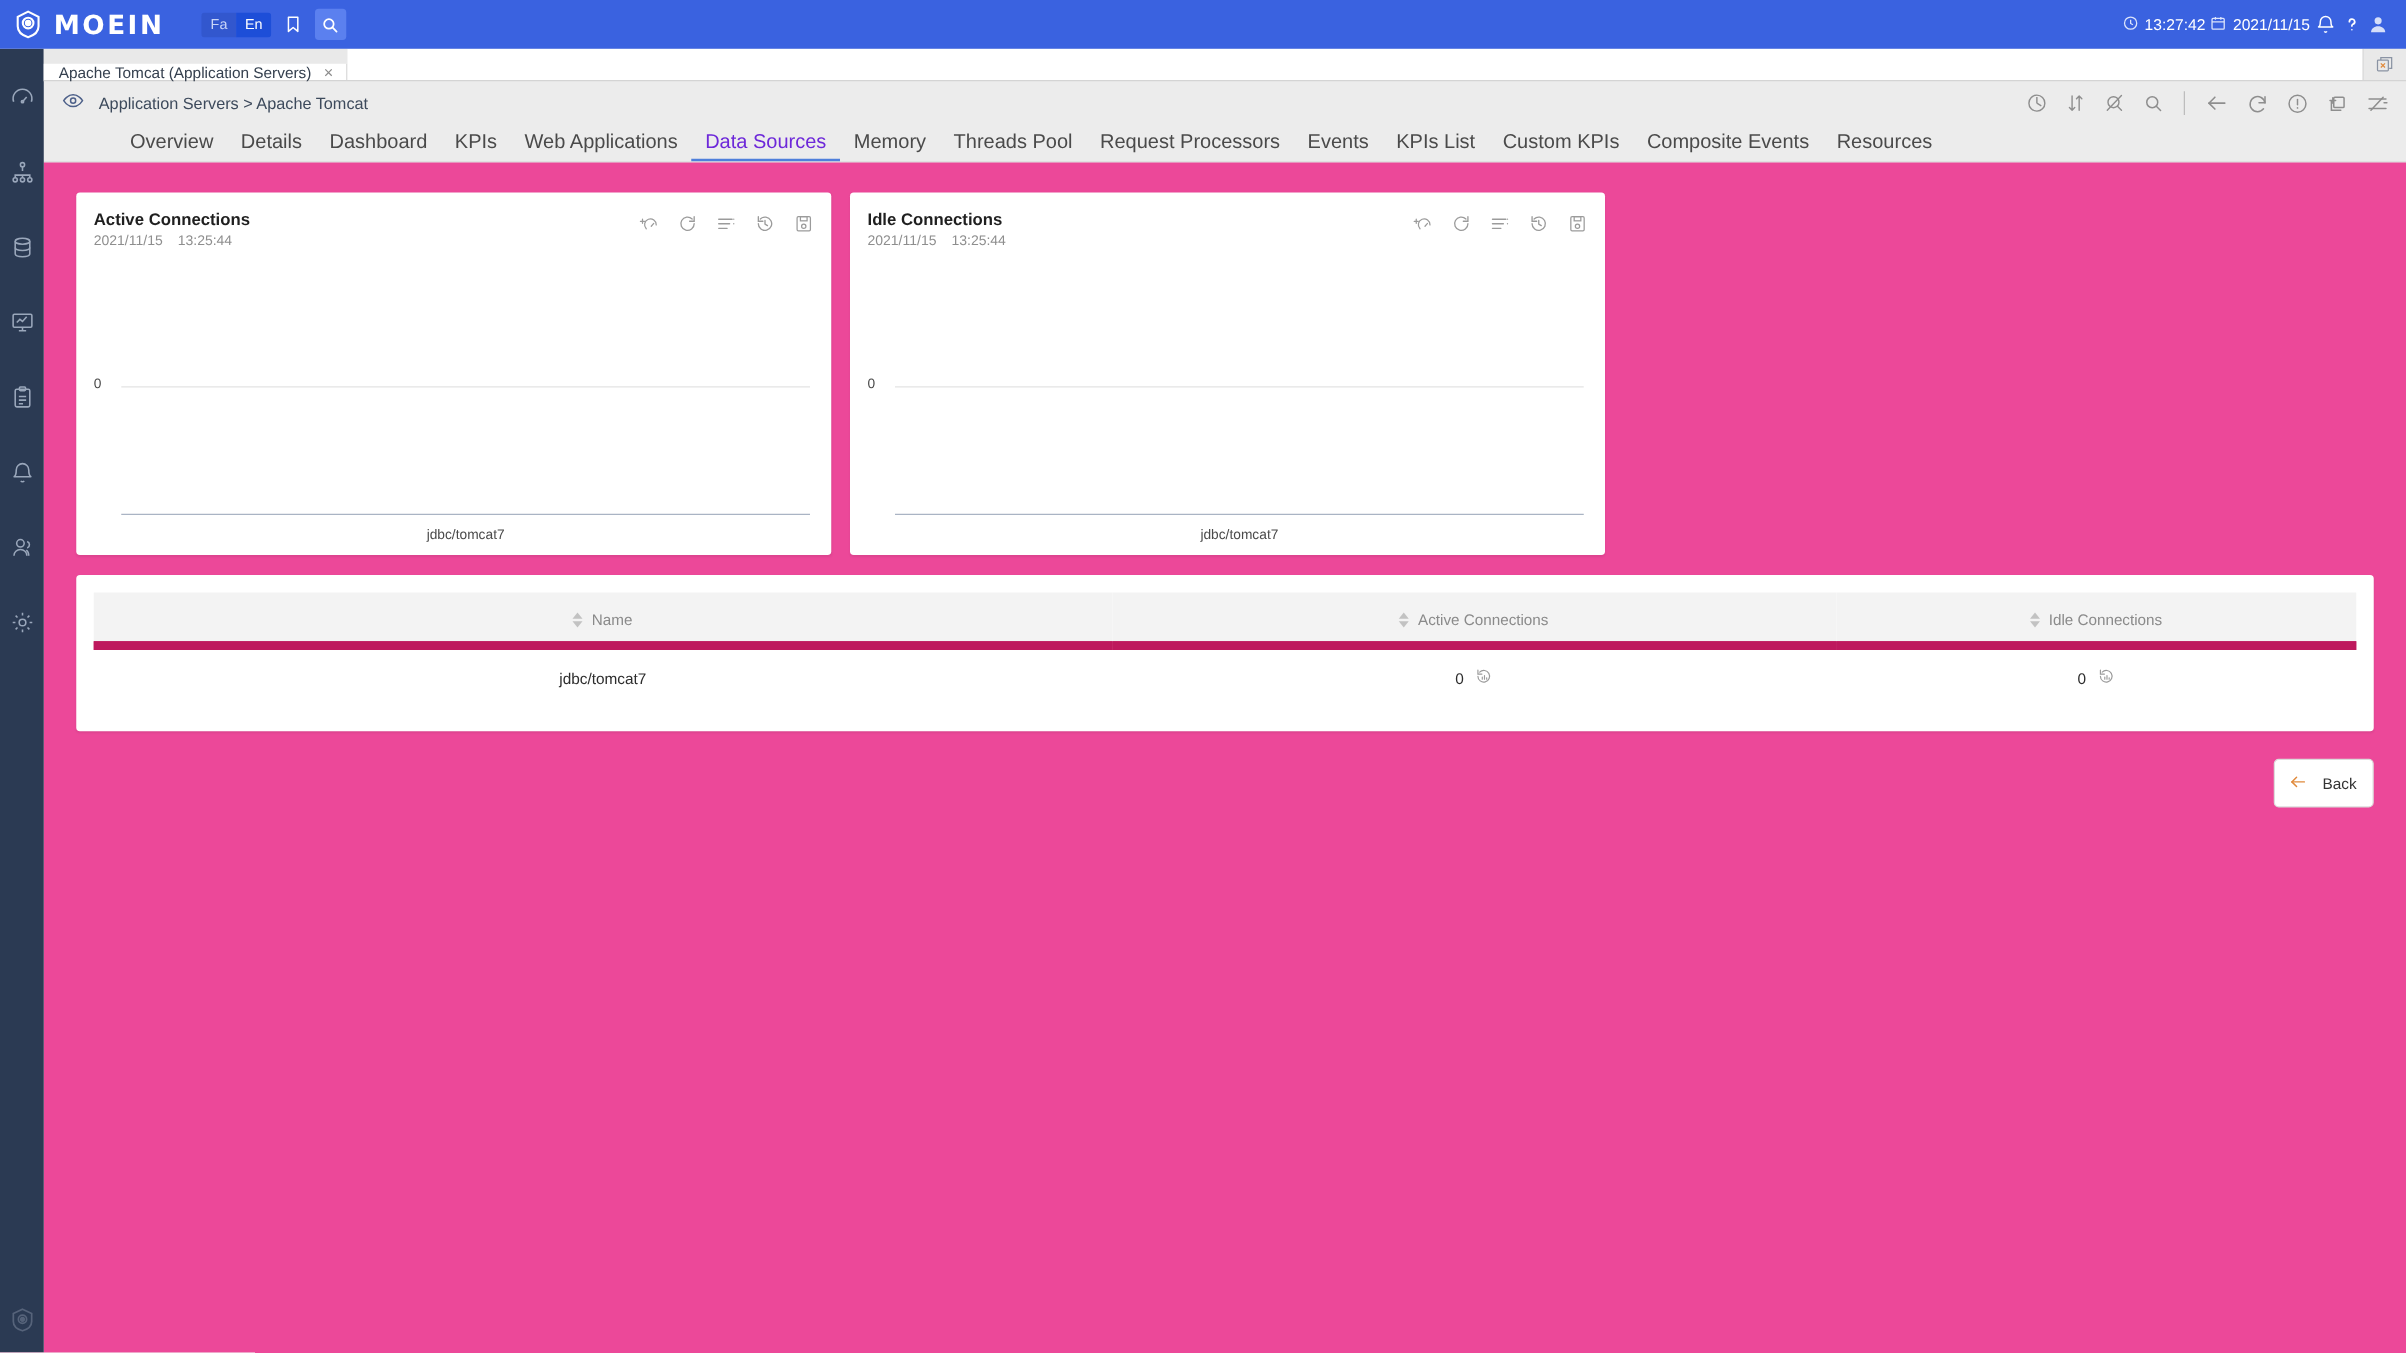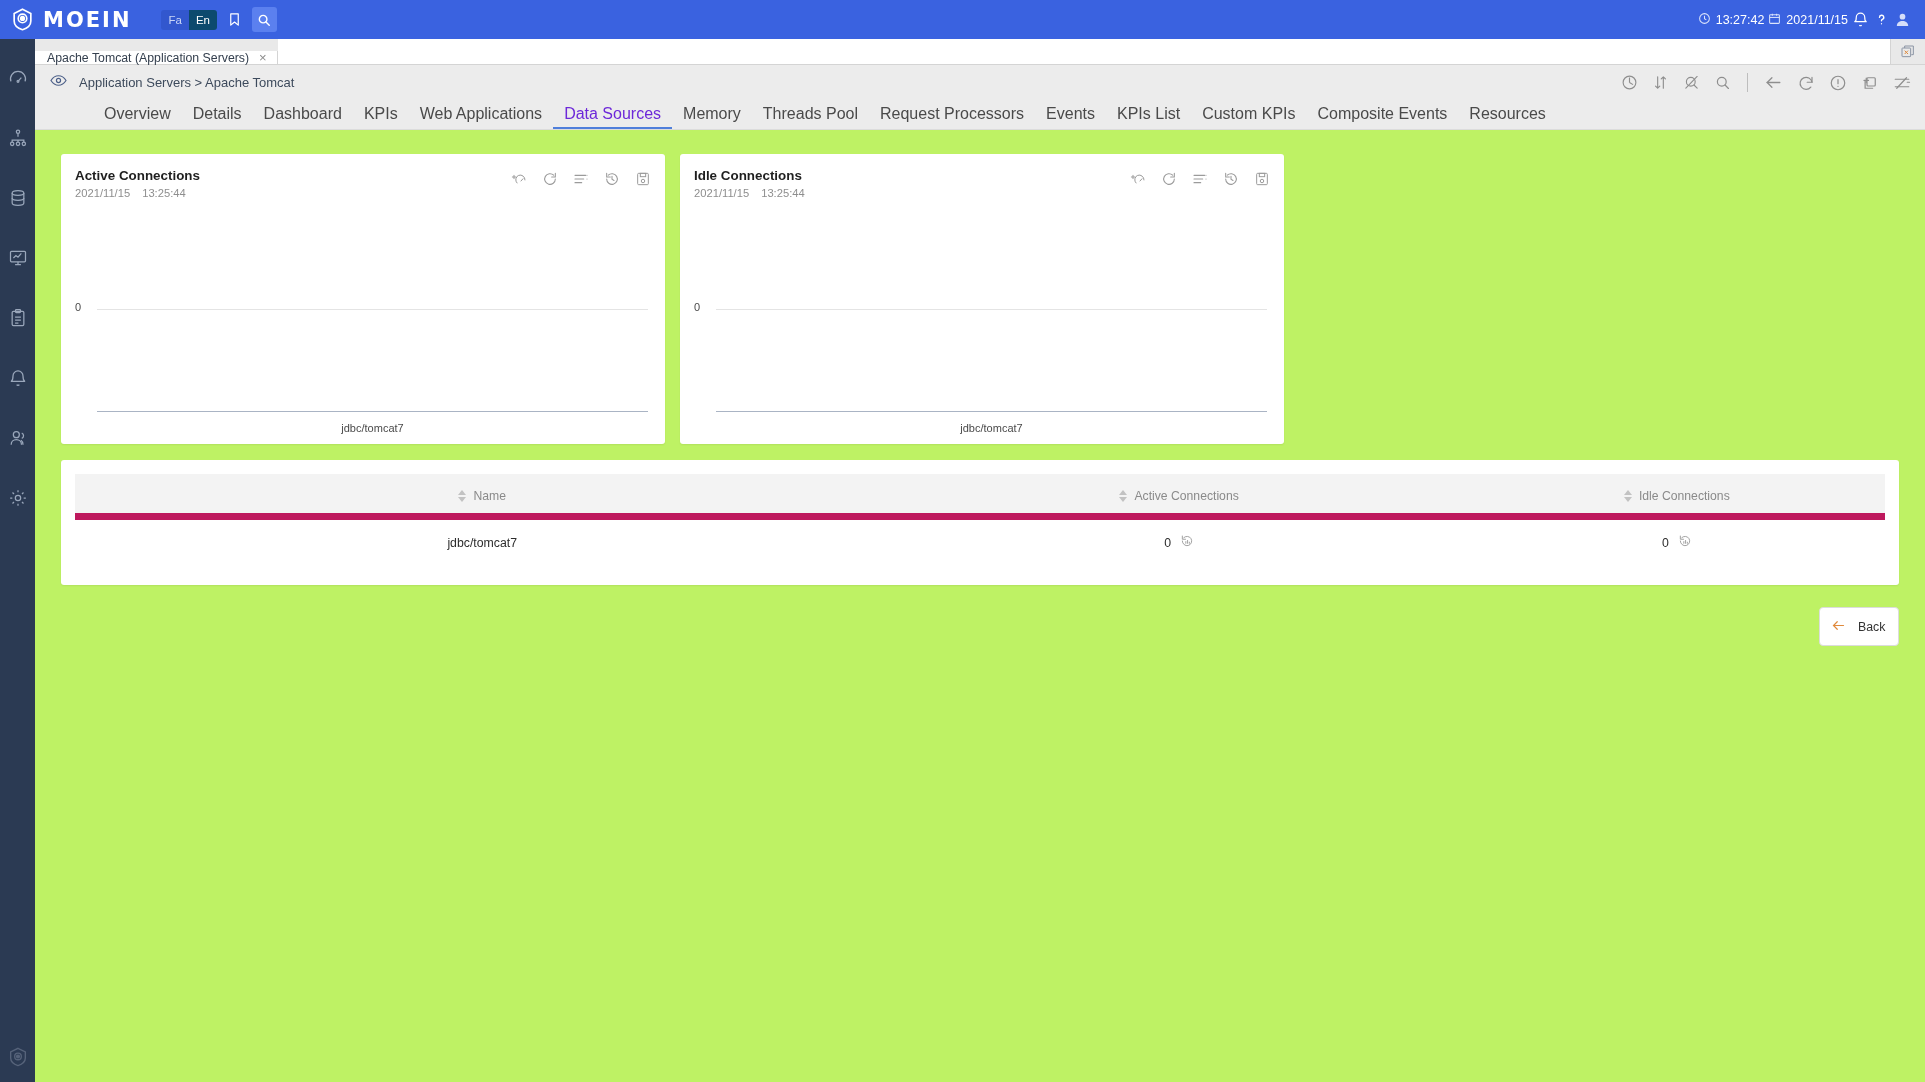--- a/index.html
+++ b/index.html
@@ -26,21 +26,21 @@
   .brand-name {
     font-size: 21px; font-weight: bold; letter-spacing: 2px;
     font-family: "DejaVu Sans", sans-serif;
   }
   .topbar-tools { display: flex; align-items: center; gap: 5px; margin-left: 30px; }
   .lang-group { display: flex; border-radius: 3px; overflow: hidden; }
   .lang-btn {
     font-size: 11.5px; padding: 4px 7px; line-height: 12px;
     background: #3257ce; color: #c9d5f7; cursor: pointer;
   }
-  .lang-btn.active { background: #0c4a6e; color: #ffffff; }
+  .lang-btn.active { background: #1d4ed8; color: #ffffff; }
   .tool-btn {
     width: 25px; height: 25px; border-radius: 3px;
     display: flex; align-items: center; justify-content: center;
     cursor: pointer;
   }
   .tool-btn.filled { background: #5b80ef; }
   .topbar-right {
     margin-left: auto; display: flex; align-items: center; gap: 4px;
     font-size: 12.5px;
   }
@@ -124,21 +124,21 @@
     display: flex; align-items: center;
     padding: 0 11px;
     font-size: 16px; color: #4a4a4a;
     cursor: pointer;
     border-bottom: 2px solid transparent;
   }
   .navtab.active { color: #6d28d9; border-bottom-color: #4f7fdb; }
 
   
   .content {
-    flex: 1; background: #bef264;
+    flex: 1; background: #ec4899;
     padding: 24px 26px 0 26px;
     overflow: hidden;
   }
   .cards-row { display: flex; gap: 15px; }
   .card {
     background: #ffffff;
     border-radius: 3px;
     width: 604px;
     height: 290px;
     padding: 14px 14px 8px 14px;

